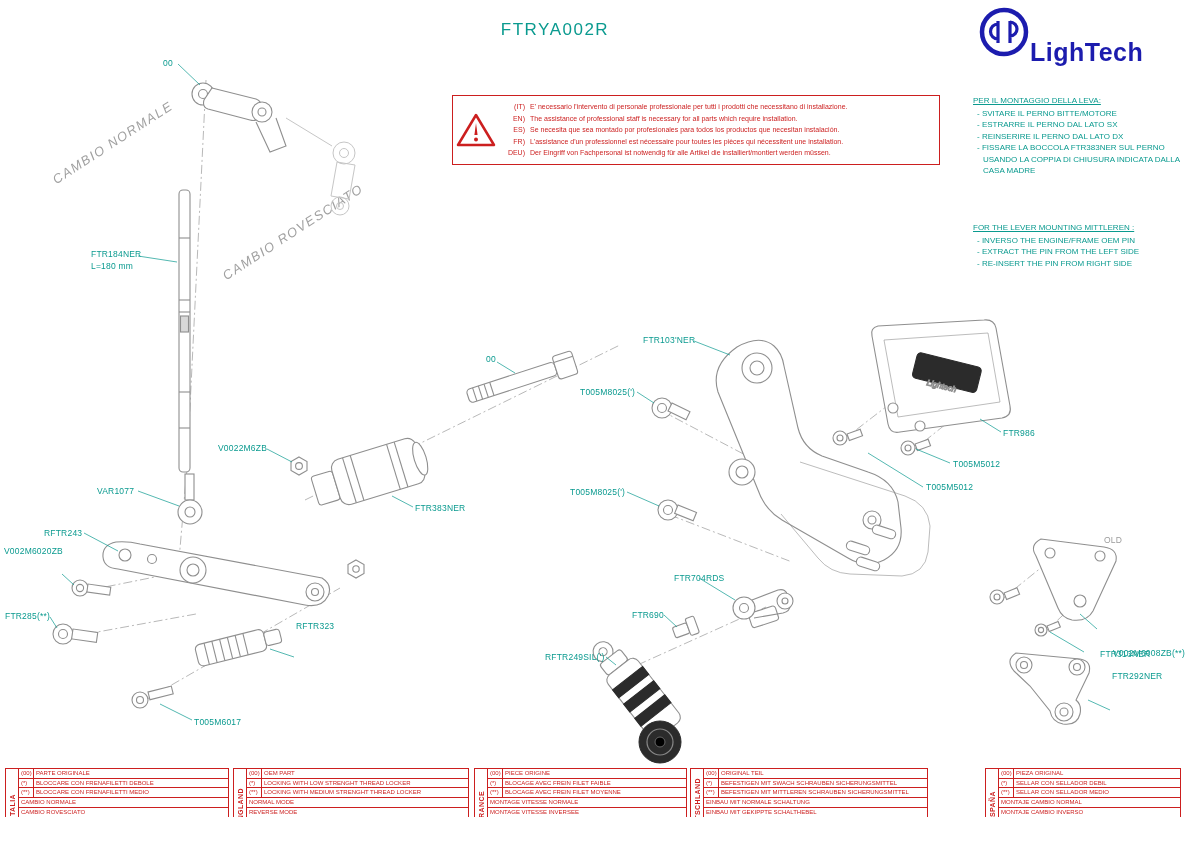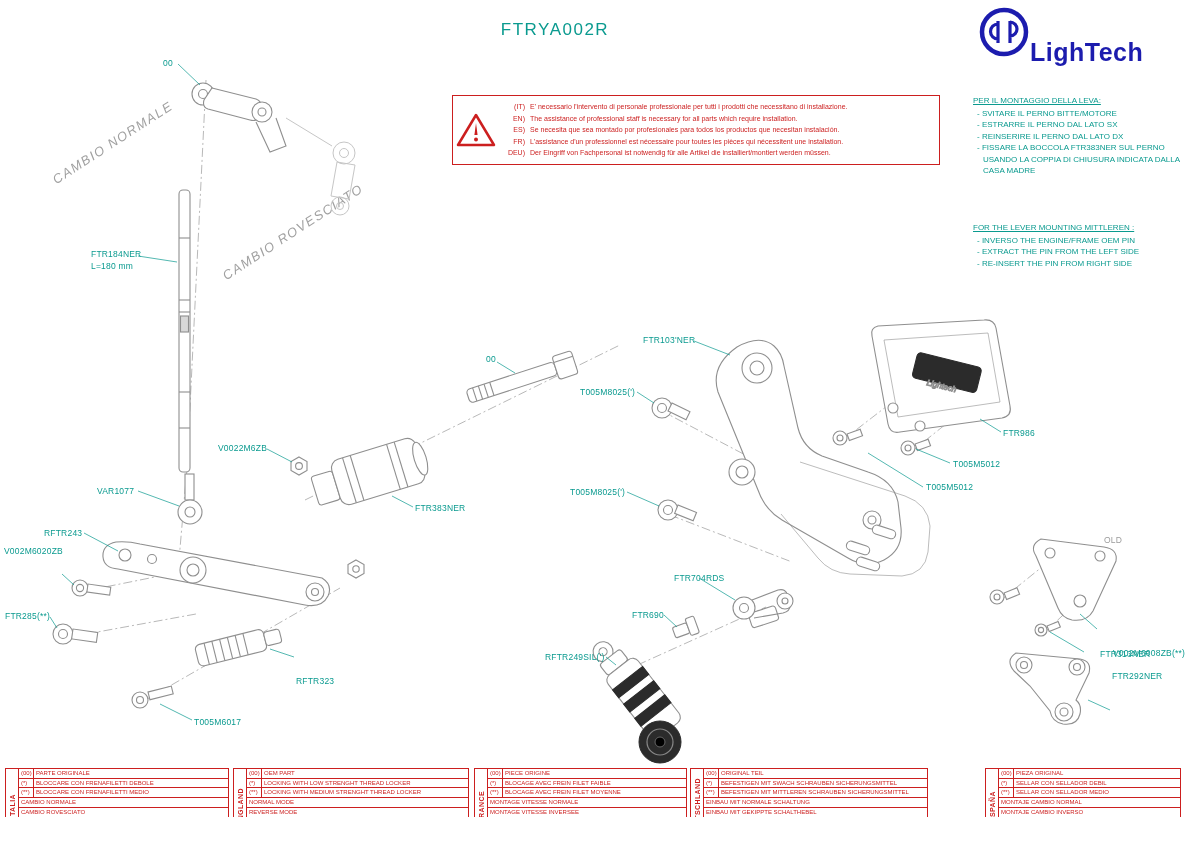--- a/index.html
+++ b/index.html
@@ -364,21 +364,21 @@
 
   <div>
     <div class="plabel" style="left:163px;top:58px;">00</div>
     <div class="plabel" style="left:91px;top:249px;">FTR184NER</div>
     <div class="plabel" style="left:91px;top:261px;">L=180 mm</div>
     <div class="plabel" style="left:218px;top:443px;">V0022M6ZB</div>
     <div class="plabel" style="left:97px;top:486px;">VAR1077</div>
     <div class="plabel" style="left:44px;top:528px;">RFTR243</div>
     <div class="plabel" style="left:4px;top:546px;">V002M6020ZB</div>
     <div class="plabel" style="left:5px;top:611px;">FTR285(**)</div>
-    <div class="plabel" style="left:296px;top:676px;text-align:right;">RFTR323</div>
+    <div class="plabel" style="left:296px;top:621px;text-align:right;">RFTR323</div>
     <div class="plabel" style="left:194px;top:717px;">T005M6017</div>
     <div class="plabel" style="left:415px;top:503px;">FTR383NER</div>
     <div class="plabel" style="left:486px;top:354px;">00</div>
     <div class="plabel" style="left:643px;top:335px;">FTR103'NER</div>
     <div class="plabel" style="left:580px;top:387px;">T005M8025(')</div>
     <div class="plabel" style="left:570px;top:487px;">T005M8025(')</div>
     <div class="plabel" style="left:647px;top:573px;padding-left:27px;">FTR704RDS</div>
     <div class="plabel" style="left:632px;top:610px;">FTR690</div>
     <div class="plabel" style="left:545px;top:652px;">RFTR249SIL(')</div>
     <div class="plabel" style="left:1003px;top:428px;">FTR986</div>

